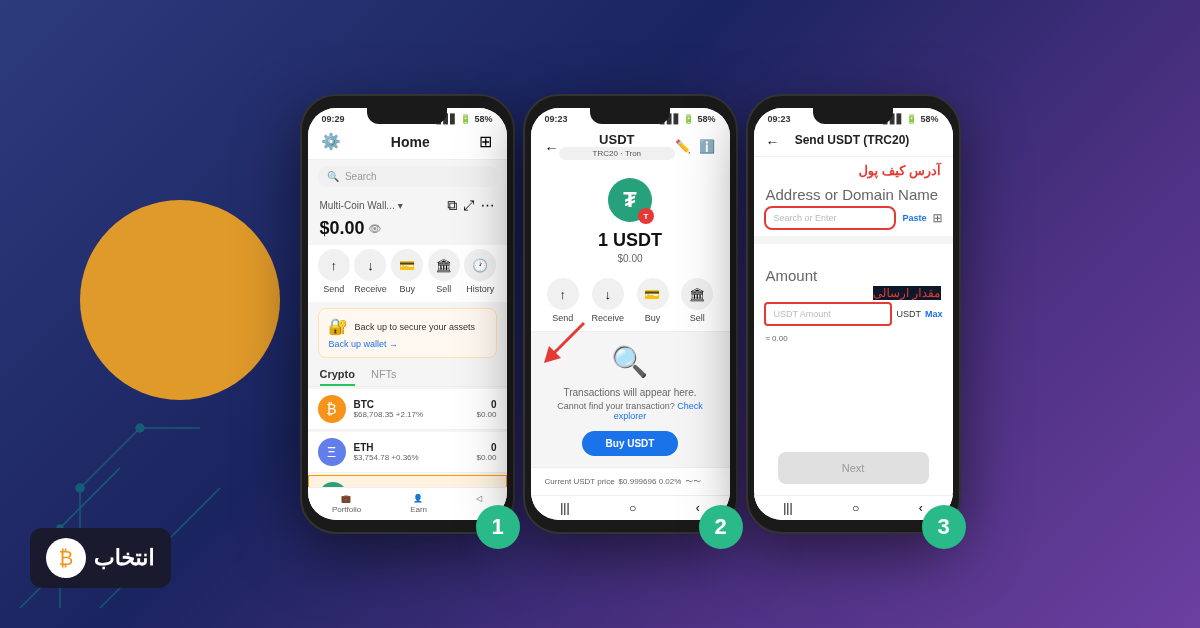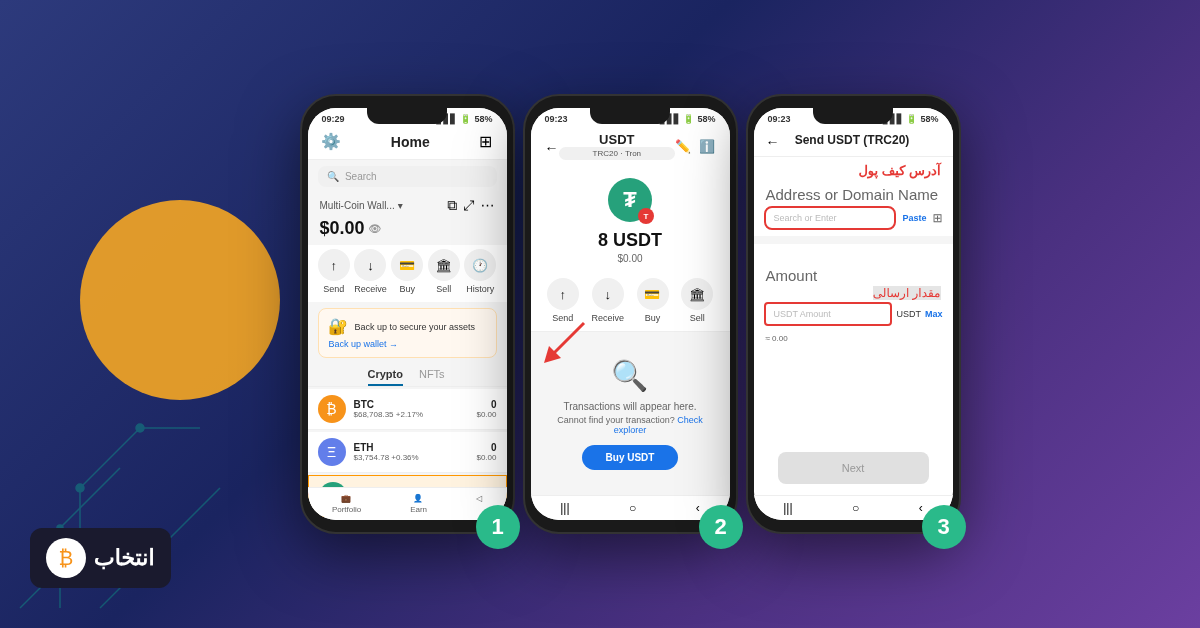--- a/index.html
+++ b/index.html
@@ -248,22 +248,21 @@
       margin-top: 4px;
     }
     .p1-tab {
       font-size: 11px;
       padding: 4px 0;
       color: #999;
     }
     .p1-tab.active {
       color: #333;
       font-weight: 600;
-      border-bottom: 2px solid #0369a1;
-      margin-left: 48px;
+      border-bottom: 2px solid #22c55e;
     }
     .p1-coin-row {
       display: flex;
       align-items: center;
       padding: 6px 10px;
       border-bottom: 1px solid #f0f0f0;
       background: white;
       margin-top: 2px;
     }
     .coin-icon {
@@ -464,21 +463,21 @@
     .p3-scan-icon {
       font-size: 12px;
       color: #666;
     }
     .p3-divider { height: 8px; background: #f5f5f5; }
     .p3-arabic-label {
       font-size: 12px;
       color: #e53935;
       text-align: center;
       padding: 0 12px;
-      background: #e5e5e5;
+      background: #0f172a;
       direction: rtl;
       margin-top: 36px;
     }
     .p3-amount-row {
       display: flex;
       align-items: center;
       padding: 0 10px 8px;
       background: white;
       gap: 4px;
     }
@@ -720,21 +719,21 @@
             <span style="font-size:13px;">✏️</span>
             <span style="font-size:13px;">ℹ️</span>
           </div>
         </div>
 
         <div class="p2-coin-header">
           <div class="usdt-icon">
             ₮
             <div class="usdt-badge">T</div>
           </div>
-          <div class="p2-balance">8 USDT</div>
+          <div class="p2-balance">1 USDT</div>
           <div class="p2-usd">$0.00</div>
         </div>
 
         <div class="p2-actions">
           <div class="p1-action-btn" style="position:relative;">
             <div class="p1-action-icon">↑</div>
             <span class="p1-action-label">Send</span>
 
             <svg style="position:absolute;left:-8px;top:40px;width:50px;height:50px;" viewBox="0 0 50 50">
               <line x1="45" y1="5" x2="10" y2="40" stroke="#e53935" stroke-width="3"></line>
@@ -758,20 +757,25 @@
         <div class="p2-content">
           <div class="p2-search-icon">🔍</div>
           <div class="p2-empty-text">Transactions will appear here.</div>
           <div style="font-size:9px;color:#666;text-align:center;margin-top:3px;">
             <span>Cannot find your transaction?</span>
             <span style="color:#1a73e8;">Check explorer</span>
           </div>
           <button class="buy-usdt-btn">Buy USDT</button>
         </div>
 
+        <div class="p2-price-footer">
+          <span>Current USDT price</span>
+          <span>$0.999696 0.02%</span>
+          <span>〜〜</span>
+        </div>
 
         <div class="p2-bottom">
           <span style="font-size:12px;">|||</span>
           <span style="font-size:12px;">○</span>
           <span style="font-size:12px;">‹</span>
         </div>
       </div>
     </div>
     <div class="step-circle">2</div>
   </div>

